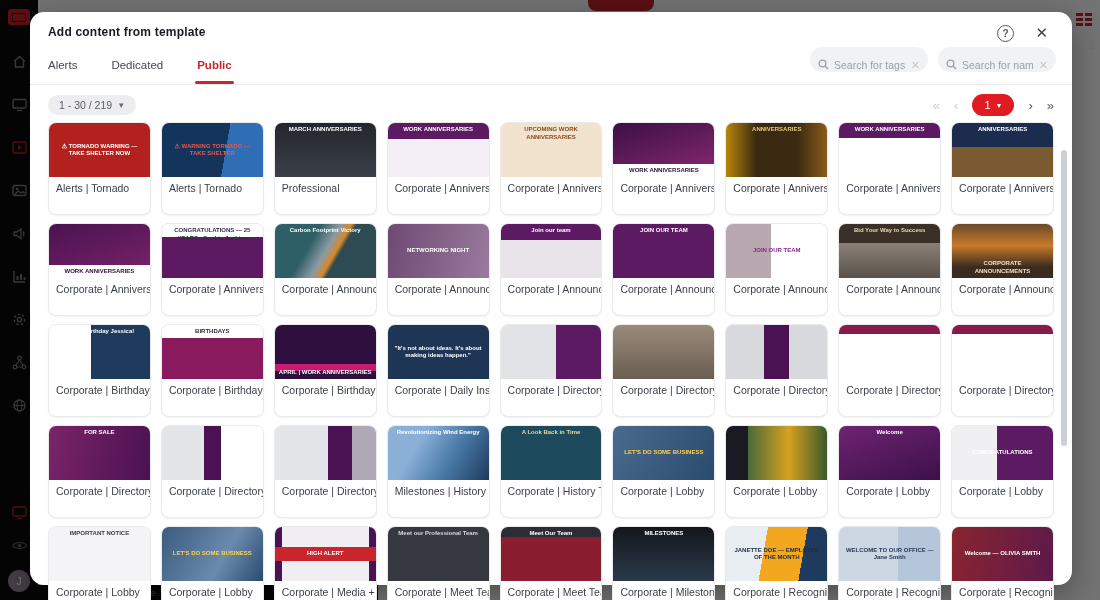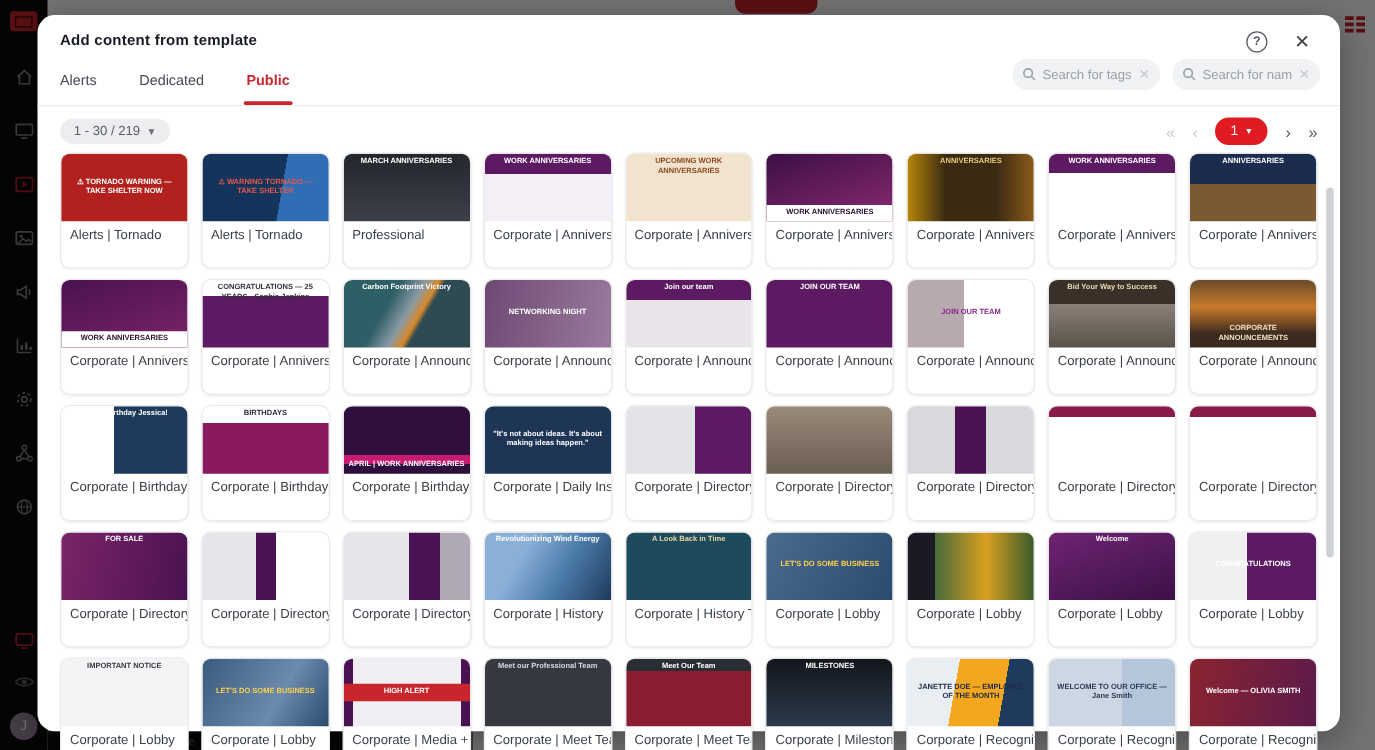--- a/index.html
+++ b/index.html
@@ -48,21 +48,21 @@
   .close-btn { position:absolute; right:24px; top:12px; font-size:15px; color:#3a3f4a; cursor:pointer; }
 
   .tabs-row { position:relative; display:flex; align-items:flex-end; padding:14px 18px 0 18px;
               border-bottom:1px solid #e9eaec; height:46px; }
   .tab { font-size:11.5px; color:#434854; margin-right:34px; padding-bottom:13px; cursor:pointer; }
   .tab.active { color:#c8252c; font-weight:bold; position:relative; }
   .tab.active::after { content:""; position:absolute; left:-2px; right:-2px; bottom:0;
                        height:3px; background:#c8252c; border-radius:2px; }
   .searches { position:absolute; right:16px; top:8px; display:flex; gap:10px; }
   .search-pill { width:118px; height:25px; background:#f1f2f4; border-radius:13px;
-                 display:flex; align-items:center; padding:12px 8px; gap:5px; }
+                 display:flex; align-items:flex-start; padding:12px 8px; gap:5px; }
   .search-pill svg { flex:none; }
   .search-pill input { border:none; background:transparent; outline:none; width:100%;
                        font-size:10.5px; color:#3c414c; font-family:"Liberation Sans",sans-serif; }
   .search-pill input::placeholder { color:#9aa0a8; }
   .pill-clear { color:#c3c6cb; font-size:11px; cursor:pointer; }
 
   .controls-row { display:flex; align-items:center; justify-content:space-between; padding:9px 18px 4px 18px; }
   .range-chip { background:#ededef; border-radius:12px; font-size:10.5px; color:#585d67;
                 padding:4px 11px; cursor:pointer; display:flex; align-items:center; gap:5px; }
   .range-chip .caret { font-size:8px; color:#6a6f78; }
@@ -390,21 +390,21 @@
           <div class="card-label">Corporate | Directory (...</div>
         </div>
         <div class="card">
           <div class="thumb" style="background: linear-gradient(90deg, rgb(228, 229, 232) 52%, rgb(74, 18, 82) 52%, rgb(74, 18, 82) 76%, rgb(176, 168, 180) 76%);"></div>
           <div class="card-label">Corporate | Directory (...</div>
         </div>
         <div class="card">
           <div class="thumb" style="background: linear-gradient(120deg, rgb(138, 176, 216) 30%, rgb(74, 122, 168) 62%, rgb(30, 58, 92));">
             <span class="cap pos-top" style="color: rgb(255, 255, 255);">Revolutionizing Wind Energy</span>
           </div>
-          <div class="card-label">Corporate | History</div>
+          <div class="card-label">Milestones | History</div>
         </div>
         <div class="card">
           <div class="thumb" style="background: rgb(30, 74, 94);">
             <span class="cap pos-top" style="color: rgb(232, 216, 160);">A Look Back in Time</span>
           </div>
           <div class="card-label">Corporate | History Tem...</div>
         </div>
         <div class="card">
           <div class="thumb" style="background: linear-gradient(120deg, rgb(74, 106, 142), rgb(42, 74, 110));">
             <span class="cap pos-center" style="color: rgb(255, 210, 74);">LET'S DO SOME BUSINESS</span>

